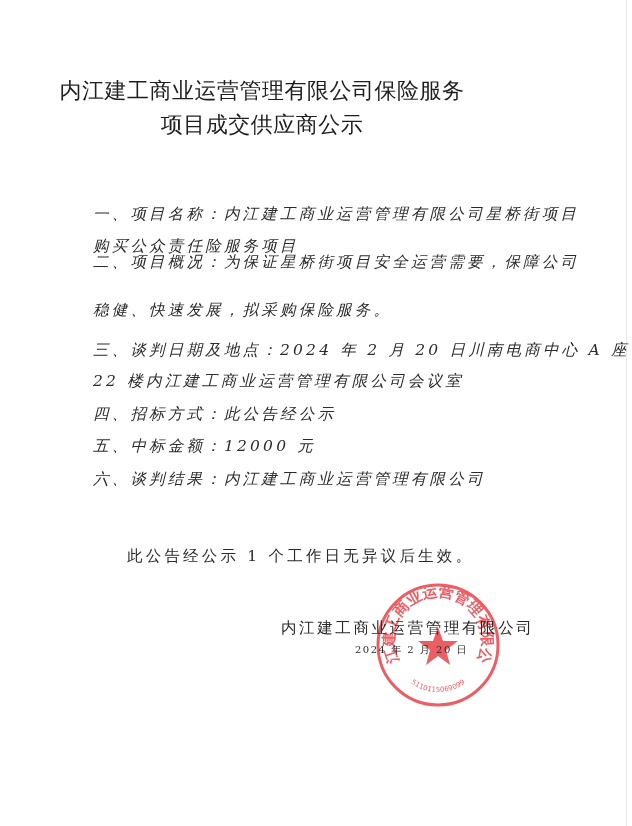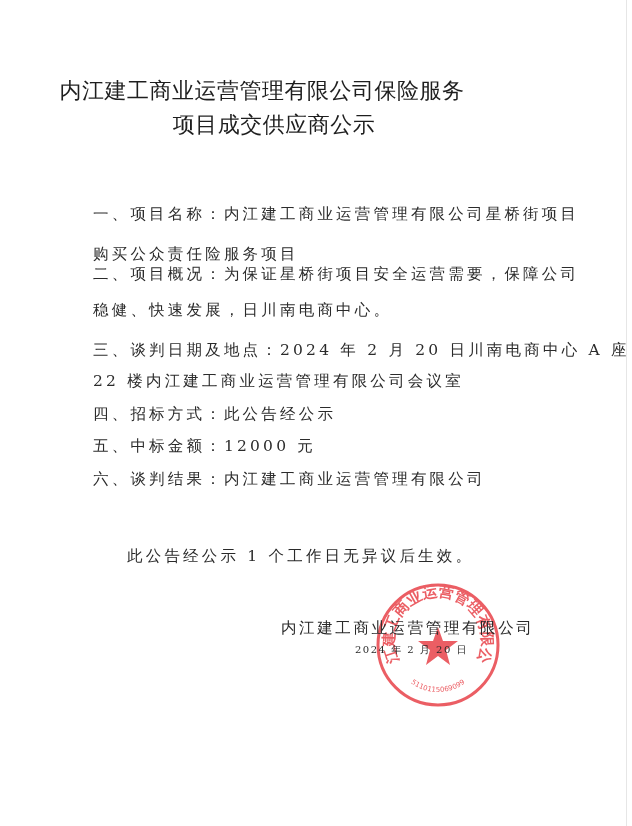--- a/index.html
+++ b/index.html
@@ -7,41 +7,41 @@
     width: 632px; height: 826px; background: #ffffff; position: relative; overflow: hidden;
     font-family: "DejaVu Serif", "Liberation Serif", serif; color: #2a2a2a;
   }
   .edge-line { position: absolute; left: 626px; top: 0; width: 1px; height: 826px; background: #e6e6e6; }
   .title {
     position: absolute; left: 0; width: 524px; text-align: center;
     font-family: "DejaVu Sans", "Liberation Sans", sans-serif;
     font-size: 22px; color: #1e1e1e; letter-spacing: 0.5px;
   }
   .title.l1 { top: 76px; }
-  .title.l2 { top: 110px; padding-left: 12px; }
+  .title.l2 { top: 110px; }
   .body-line {
-    position: absolute; left: 93px; font-size: 15.5px; letter-spacing: 3.2px; white-space: nowrap; color: #2b2b2b;
+    position: absolute; left: 93px; font-size: 15.5px; letter-spacing: 3.2px; white-space: nowrap; color: #2b2b2b; font-style: italic;
   }
   .notice { position: absolute; left: 127px; top: 546px; font-size: 15.5px; letter-spacing: 3.2px; white-space: nowrap; }
   .sig-org { position: absolute; left: 281px; top: 618px; font-size: 15.5px; letter-spacing: 2.6px; white-space: nowrap; }
   .sig-date { position: absolute; left: 355px; top: 643px; font-size: 10px; letter-spacing: 1.5px; white-space: nowrap; }
   .seal { position: absolute; left: 374px; top: 581px; width: 128px; height: 128px; pointer-events: none; opacity: 0.85; }
 </style>
 </head>
 <body>
 
 <div class="edge-line"></div>
 
 <div class="title l1">内江建工商业运营管理有限公司保险服务</div>
 <div class="title l2">项目成交供应商公示</div>
 
 <div class="body-line" style="top:204px">一、项目名称：内江建工商业运营管理有限公司星桥街项目</div>
-<div class="body-line" style="top:244px">购买公众责任险服务项目</div>
-<div class="body-line" style="top:264px">二、项目概况：为保证星桥街项目安全运营需要，保障公司</div>
-<div class="body-line" style="top:300px">稳健、快速发展，日川南电商中心。</div>
+<div class="body-line" style="top:236px">购买公众责任险服务项目</div>
+<div class="body-line" style="top:252px">二、项目概况：为保证星桥街项目安全运营需要，保障公司</div>
+<div class="body-line" style="top:300px">稳健、快速发展，拟采购保险服务。</div>
 <div class="body-line" style="top:340px">三、谈判日期及地点：2024 年 2 月 20 日川南电商中心 A 座</div>
 <div class="body-line" style="top:371px">22 楼内江建工商业运营管理有限公司会议室</div>
 <div class="body-line" style="top:404px">四、招标方式：此公告经公示</div>
 <div class="body-line" style="top:436px">五、中标金额：12000 元</div>
 <div class="body-line" style="top:469px">六、谈判结果：内江建工商业运营管理有限公司</div>
 
 <div class="notice">此公告经公示 1 个工作日无异议后生效。</div>
 
 <svg class="seal" viewBox="0 0 128 128">
   <defs>

